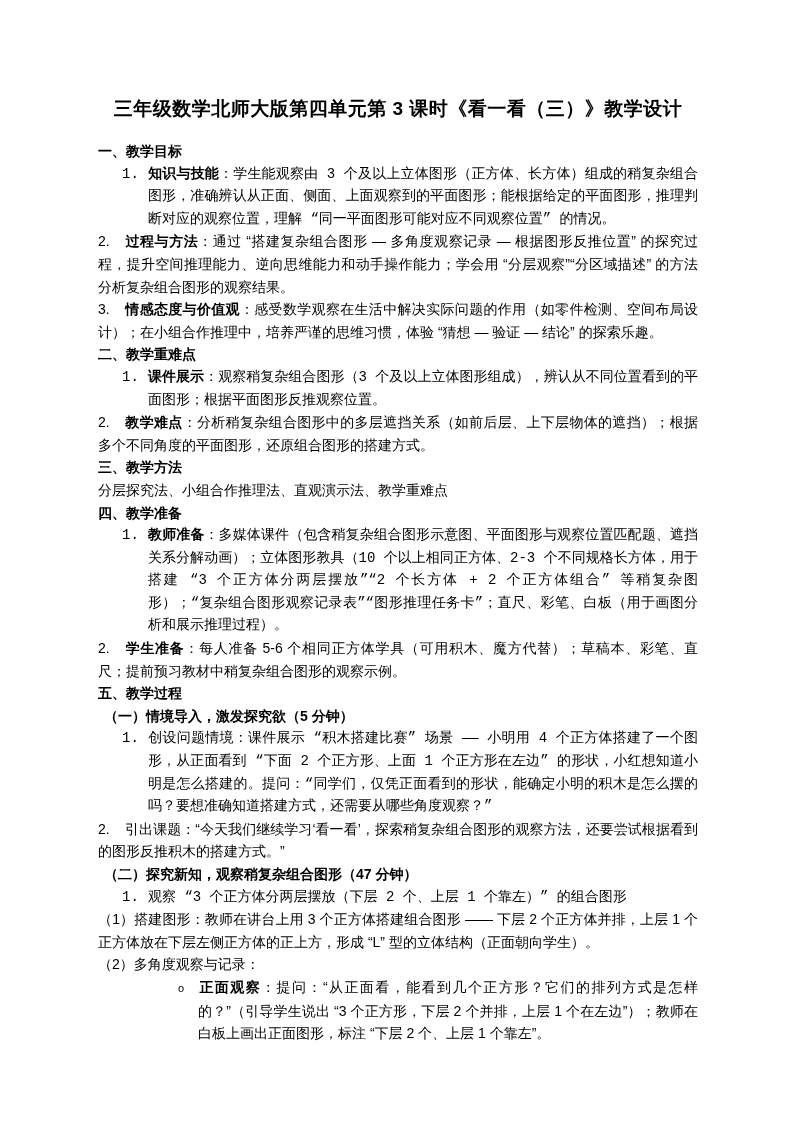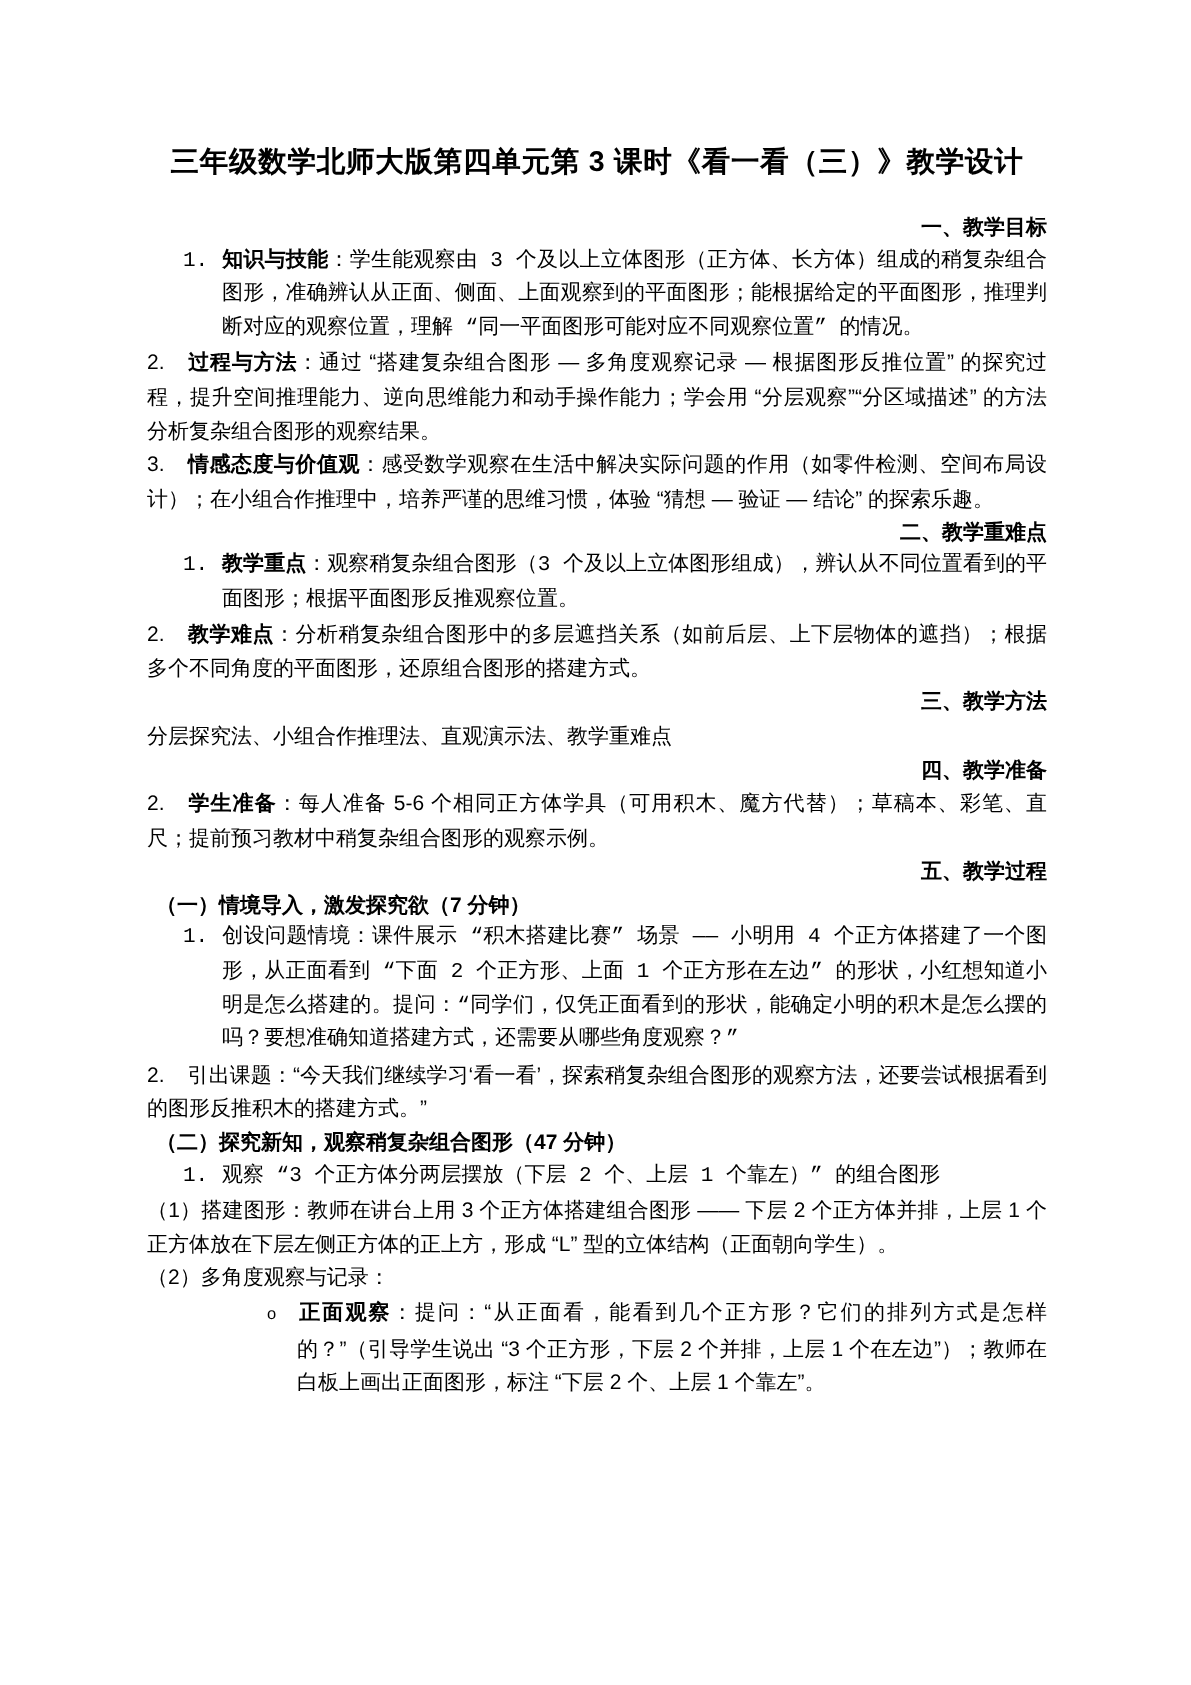--- a/index.html
+++ b/index.html
@@ -24,21 +24,21 @@
     line-height: 25px;
     margin: 0 0 19px 0;
     letter-spacing: 0.5px;
   }
   .blk {
     font-size: 14px;
     line-height: 22.6px;
     text-align: justify;
     word-break: break-all;
   }
-  .h1 { font-weight: bold; text-align: right; }
+  .h1 { font-weight: bold; text-align: left; }
   .h2 { font-weight: bold; padding-left: 6px; text-align: left; }
   .li1 { padding-left: 50px; font-family: Liberation Mono, monospace; }
   .li1 .num {
     display: inline-block;
     width: 26px;
     margin-left: -26px;
     text-align: left;
   }
   .pnum .num {
     display: inline-block;
@@ -63,36 +63,37 @@
   <div class="blk h1">一、教学目标</div>
 
   <div class="blk li1"><span class="num">1.</span><span class="lbl">知识与技能</span><span>：学生能观察由 3 个及以上立体图形（正方体、长方体）组成的稍复杂组合图形，准确辨认从正面、侧面、上面观察到的平面图形；能根据给定的平面图形，推理判断对应的观察位置，理解 “同一平面图形可能对应不同观察位置” 的情况。</span></div>
 
   <div class="blk pnum"><span class="num">2.</span><span class="lbl">过程与方法</span><span>：通过 “搭建复杂组合图形 — 多角度观察记录 — 根据图形反推位置” 的探究过程，提升空间推理能力、逆向思维能力和动手操作能力；学会用 “分层观察”“分区域描述” 的方法分析复杂组合图形的观察结果。</span></div>
 
   <div class="blk pnum"><span class="num">3.</span><span class="lbl">情感态度与价值观</span><span>：感受数学观察在生活中解决实际问题的作用（如零件检测、空间布局设计）；在小组合作推理中，培养严谨的思维习惯，体验 “猜想 — 验证 — 结论” 的探索乐趣。</span></div>
 
   <div class="blk h1">二、教学重难点</div>
 
-  <div class="blk li1"><span class="num">1.</span><span class="lbl">教学重点</span><span>：观察稍复杂组合图形（3 个及以上立体图形组成），辨认从不同位置看到的平面图形；根据平面图形反推观察位置。</span></div>
+  <div class="blk li1"><span class="num">1.</span><span class="lbl">课件展示</span><span>：观察稍复杂组合图形（3 个及以上立体图形组成），辨认从不同位置看到的平面图形；根据平面图形反推观察位置。</span></div>
 
   <div class="blk pnum"><span class="num">2.</span><span class="lbl">教学难点</span><span>：分析稍复杂组合图形中的多层遮挡关系（如前后层、上下层物体的遮挡）；根据多个不同角度的平面图形，还原组合图形的搭建方式。</span></div>
 
   <div class="blk h1">三、教学方法</div>
 
   <div class="blk p">分层探究法、小组合作推理法、直观演示法、教学重难点</div>
 
   <div class="blk h1">四、教学准备</div>
 
+  <div class="blk li1"><span class="num">1.</span><span class="lbl">教师准备</span><span>：多媒体课件（包含稍复杂组合图形示意图、平面图形与观察位置匹配题、遮挡关系分解动画）；立体图形教具（10 个以上相同正方体、2-3 个不同规格长方体，用于搭建 “3 个正方体分两层摆放”“2 个长方体 + 2 个正方体组合” 等稍复杂图形）；“复杂组合图形观察记录表”“图形推理任务卡”；直尺、彩笔、白板（用于画图分析和展示推理过程）。</span></div>
 
   <div class="blk pnum"><span class="num">2.</span><span class="lbl">学生准备</span><span>：每人准备 5-6 个相同正方体学具（可用积木、魔方代替）；草稿本、彩笔、直尺；提前预习教材中稍复杂组合图形的观察示例。</span></div>
 
   <div class="blk h1">五、教学过程</div>
 
-  <div class="blk h2">（一）情境导入，激发探究欲（7 分钟）</div>
+  <div class="blk h2">（一）情境导入，激发探究欲（5 分钟）</div>
 
   <div class="blk li1"><span class="num">1.</span><span>创设问题情境：课件展示 “积木搭建比赛” 场景 —— 小明用 4 个正方体搭建了一个图形，从正面看到 “下面 2 个正方形、上面 1 个正方形在左边” 的形状，小红想知道小明是怎么搭建的。提问：“同学们，仅凭正面看到的形状，能确定小明的积木是怎么摆的吗？要想准确知道搭建方式，还需要从哪些角度观察？”</span></div>
 
   <div class="blk pnum"><span class="num">2.</span><span>引出课题：“今天我们继续学习‘看一看’，探索稍复杂组合图形的观察方法，还要尝试根据看到的图形反推积木的搭建方式。”</span></div>
 
   <div class="blk h2">（二）探究新知，观察稍复杂组合图形（47 分钟）</div>
 
   <div class="blk li1"><span class="num">1.</span><span>观察 “3 个正方体分两层摆放（下层 2 个、上层 1 个靠左）” 的组合图形</span></div>
 
   <div class="blk p">（1）搭建图形：教师在讲台上用 3 个正方体搭建组合图形 —— 下层 2 个正方体并排，上层 1 个正方体放在下层左侧正方体的正上方，形成 “L” 型的立体结构（正面朝向学生）。</div>

